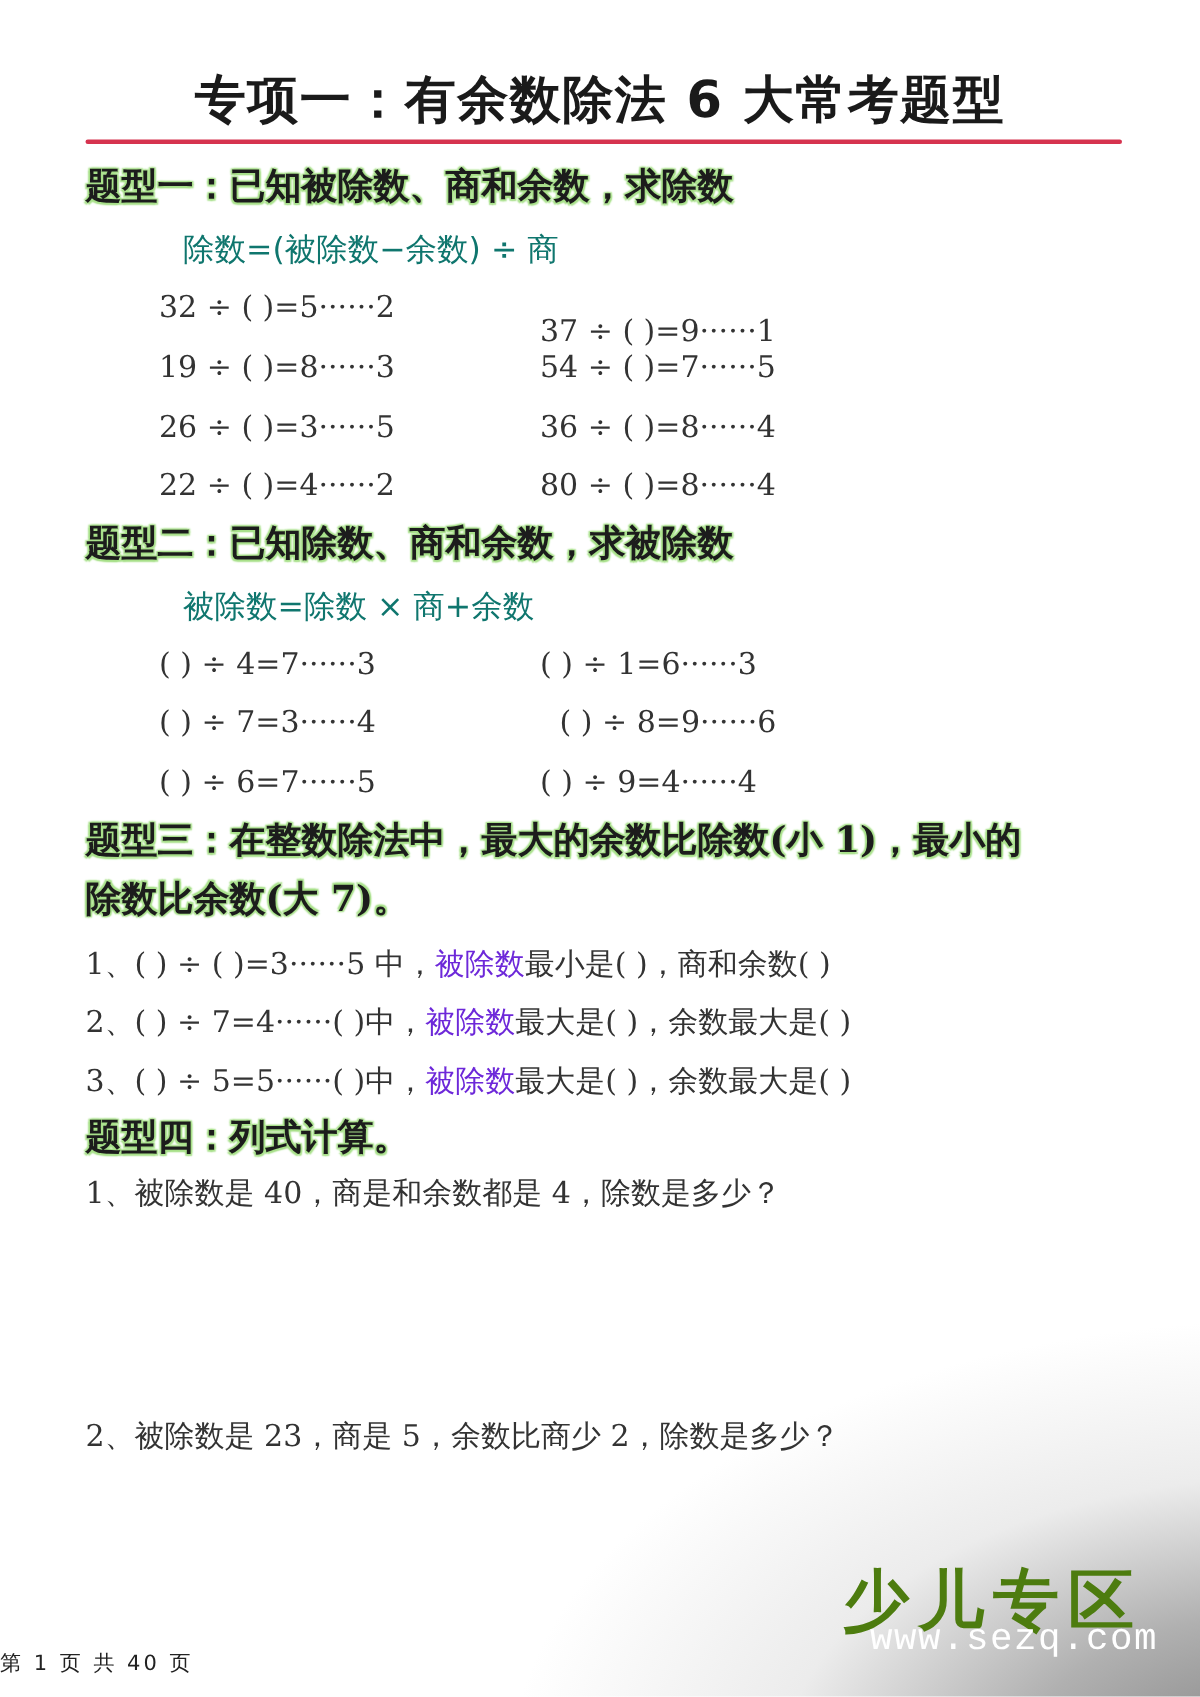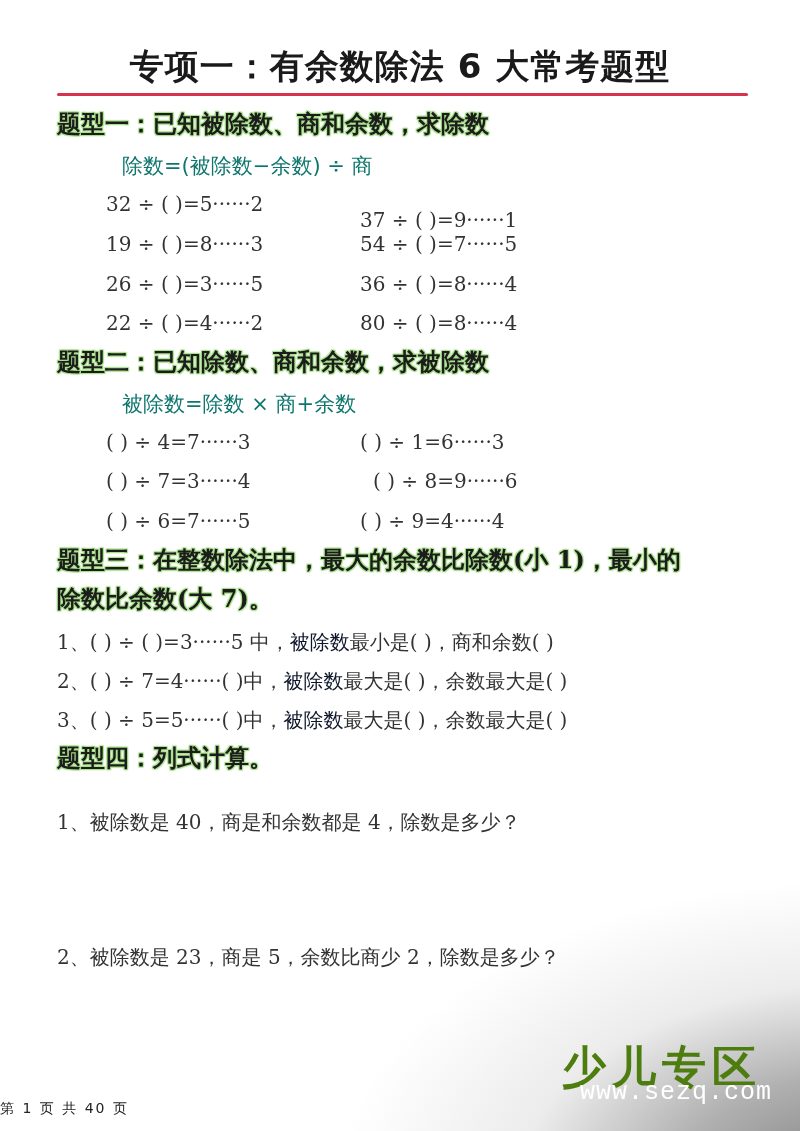--- a/index.html
+++ b/index.html
@@ -33,21 +33,21 @@
     position:absolute; left:122px; font-size:21px; color:#0f766e;
     font-family:"DejaVu Sans", sans-serif; white-space:nowrap;
   }
   .ex {
     position:absolute; font-size:20px; color:#333; white-space:nowrap;
     font-family:"DejaVu Serif", serif;
   }
   .line {
     position:absolute; left:57px; font-size:20px; color:#333; white-space:nowrap;
   }
-  .blue { color:#0f172a; }
+  .blue { color:#6d28d9; }
   .footer {
     position:absolute; left:0; width:716px; top:1100px; text-align:left;
     font-size:14px; color:#222; font-family:"DejaVu Sans", sans-serif; letter-spacing:2px;
   }
   .wm-cn {
     position:absolute; right:38px; top:1038px; font-family:"DejaVu Sans", sans-serif;
     font-weight:bold; font-size:44px; color:#4d7c0f; letter-spacing:6px;
   }
   .wm-url {
     position:absolute; right:28px; top:1078px; font-family:Liberation Mono, monospace;
@@ -89,19 +89,19 @@
   <span>1、(    ) ÷ (     )=3······5 中，</span><span class="blue">被除数</span><span>最小是(     )，商和余数(     )</span>
 </div>
 <div class="line" style="top:668px;">
   <span>2、(    ) ÷ 7=4······(     )中，</span><span class="blue">被除数</span><span>最大是(     )，余数最大是(     )</span>
 </div>
 <div class="line" style="top:707px;">
   <span>3、(    ) ÷ 5=5······(     )中，</span><span class="blue">被除数</span><span>最大是(     )，余数最大是(     )</span>
 </div>
 
 <div class="heading" style="top:740px;">题型四：列式计算。</div>
-<div class="line" style="top:809px;">1、被除数是 40，商是和余数都是 4，除数是多少？</div>
+<div class="line" style="top:782px;">1、被除数是 40，商是和余数都是 4，除数是多少？</div>
 <div class="line" style="top:944px;">2、被除数是 23，商是 5，余数比商少 2，除数是多少？</div>
 
 <div class="wm-cn">少儿专区</div>
 <div class="wm-url">www.sezq.com</div>
 
 <div class="footer">第 1 页 共 40 页</div>
 
 </body></html>

